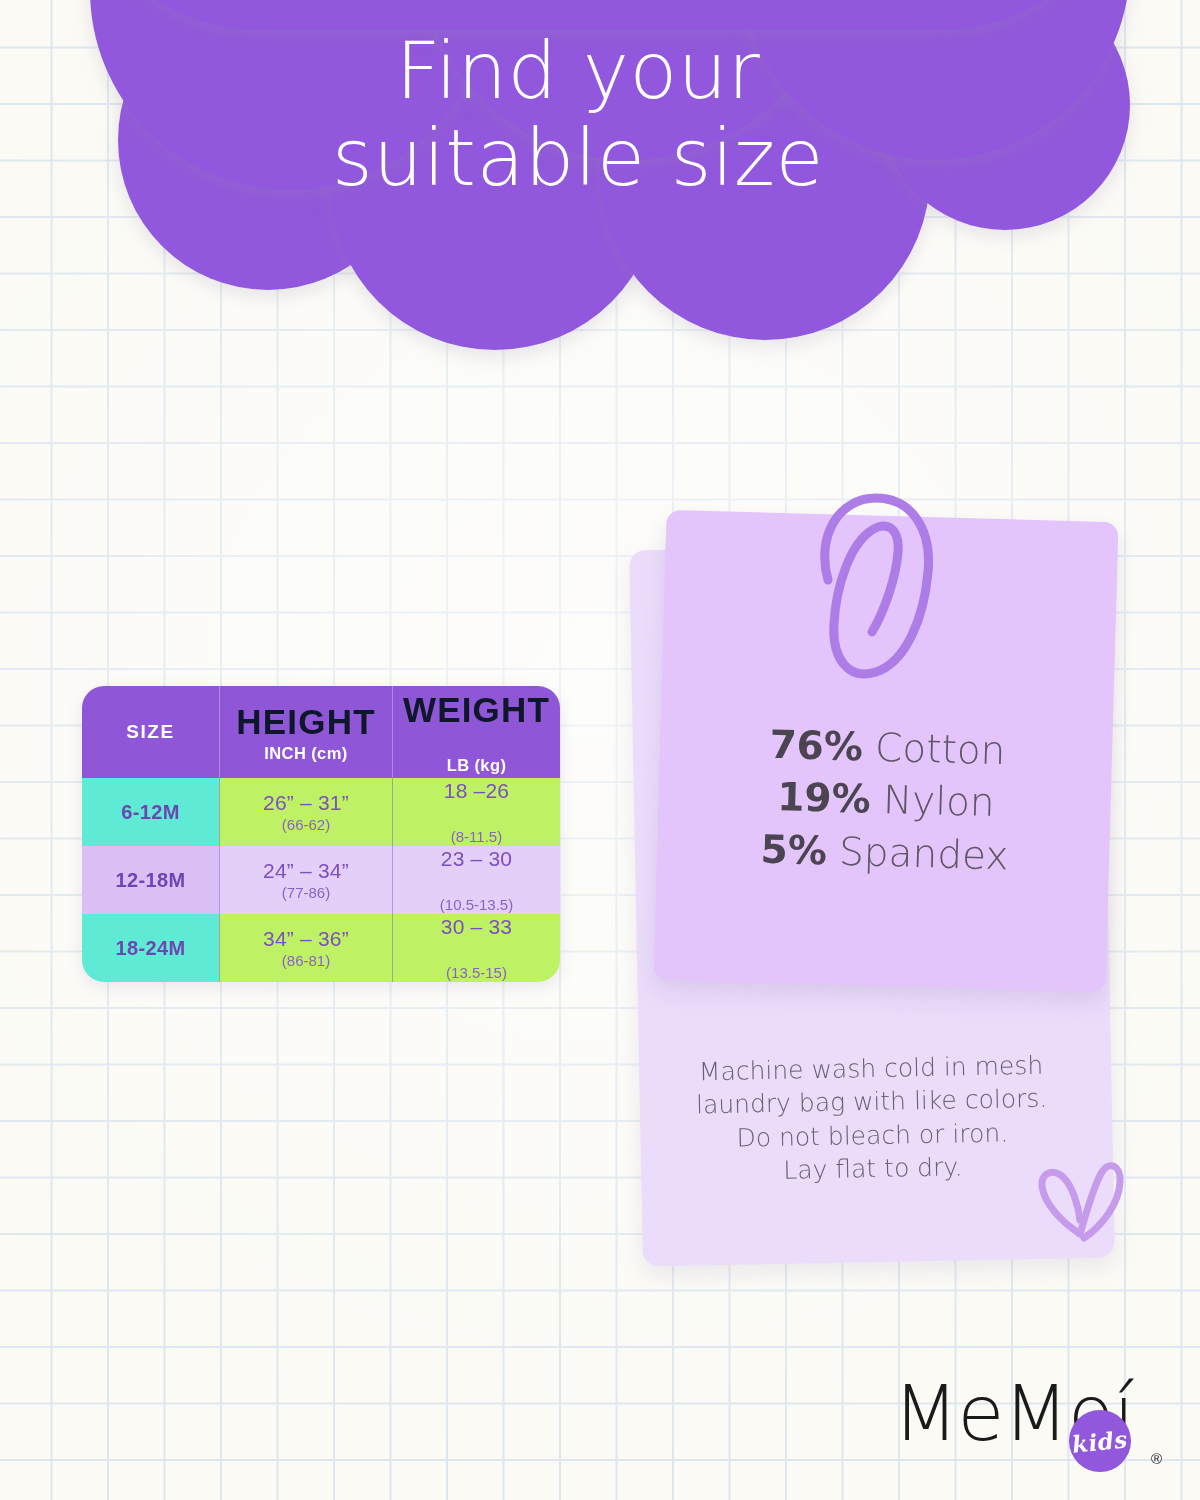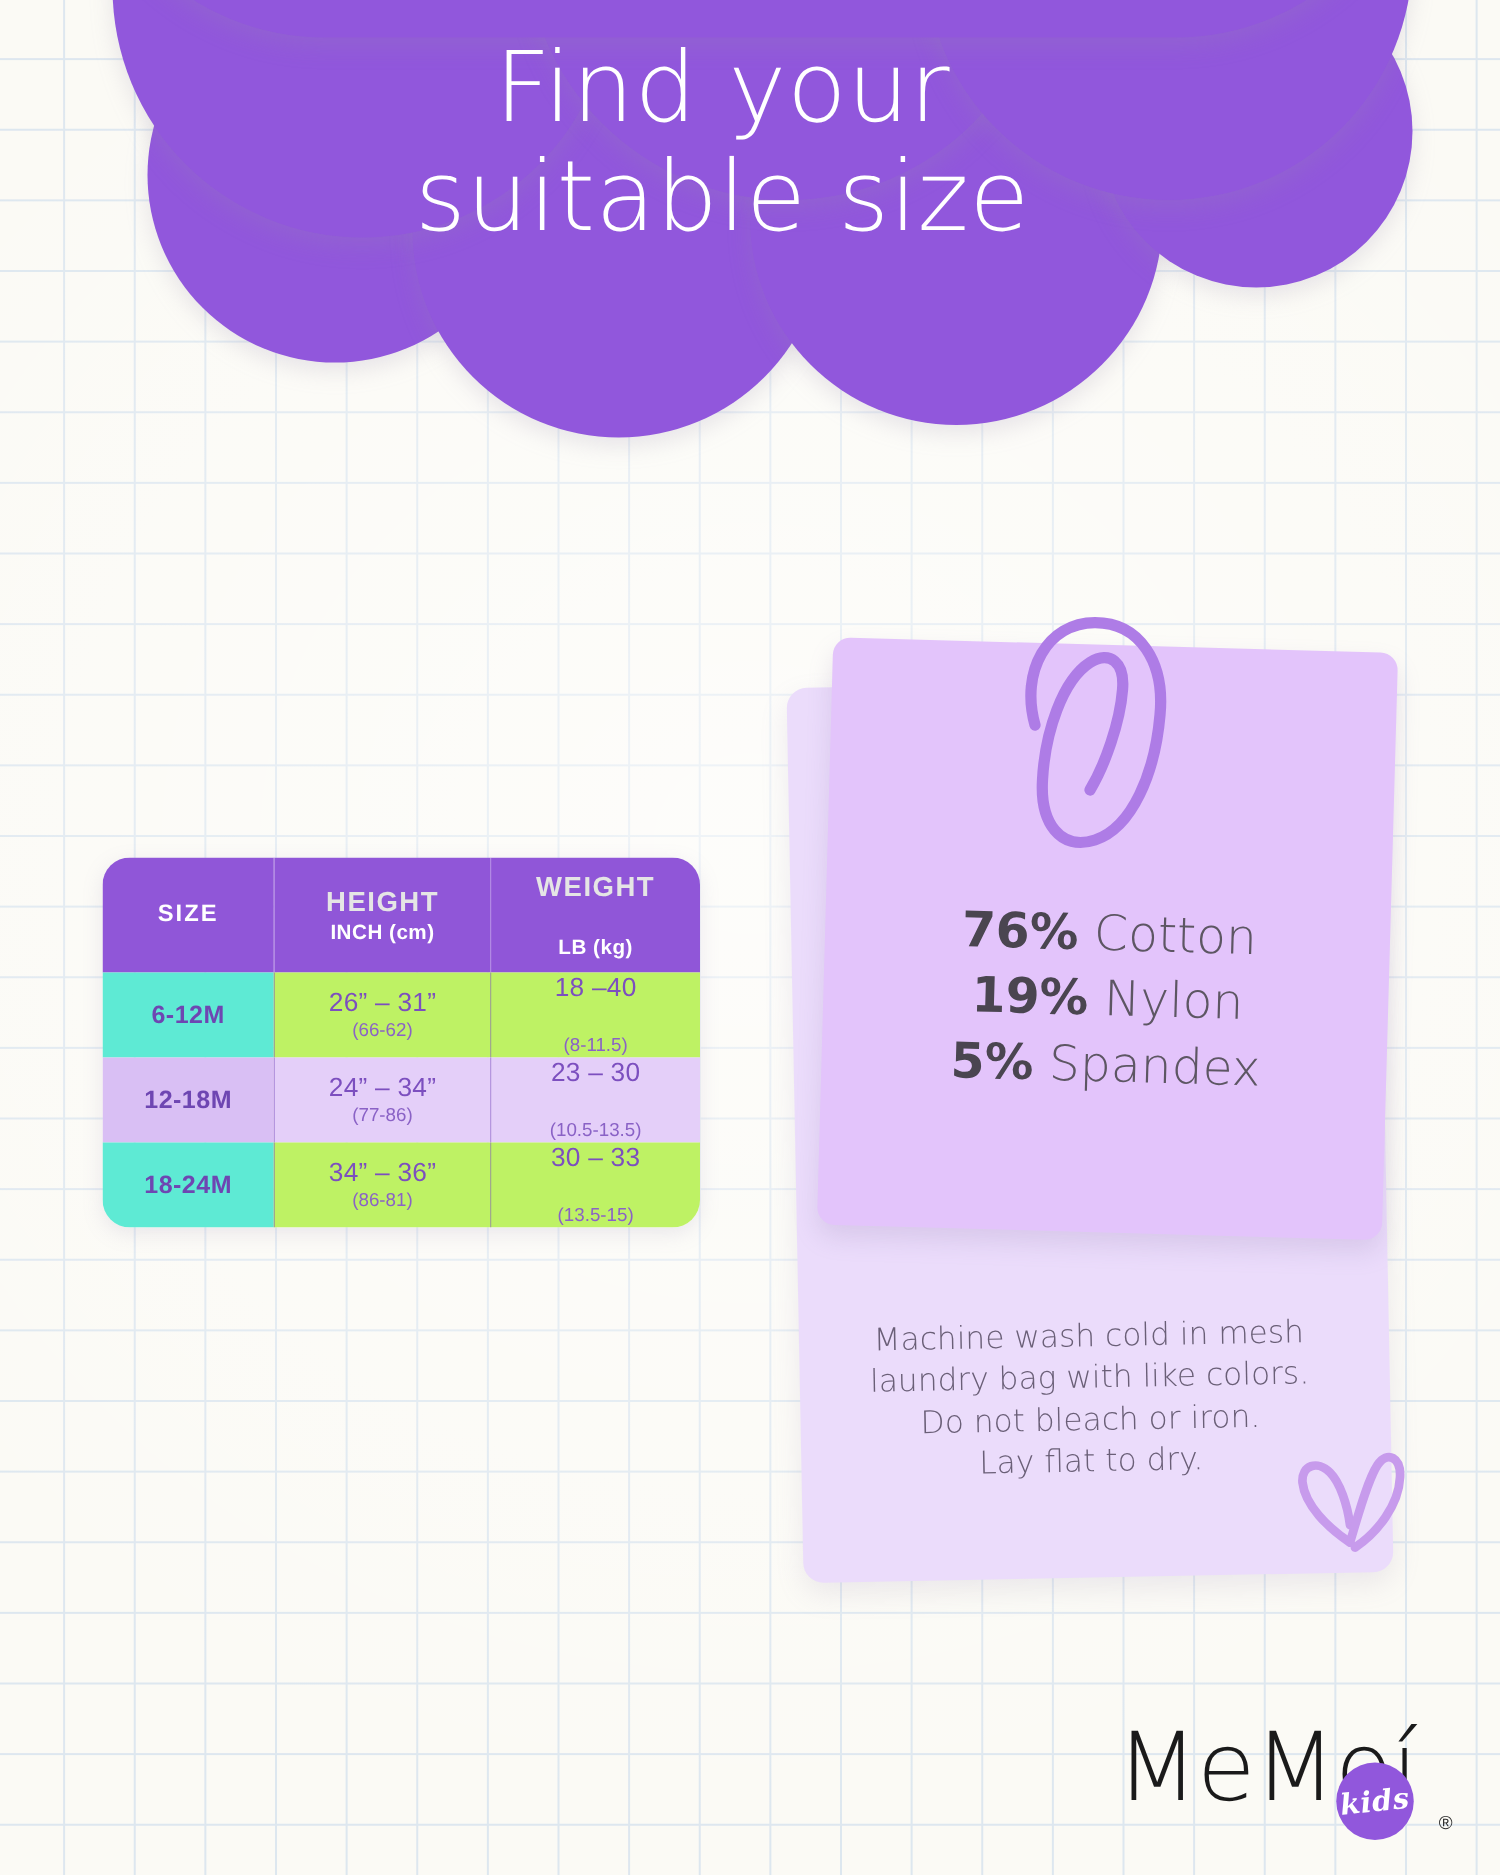--- a/index.html
+++ b/index.html
@@ -56,21 +56,21 @@
     display:flex; flex-direction:column; align-items:center; justify-content:center;
     text-align:center;
   }
   .c-size  { width:137px; }
   .c-height{ width:173px; }
   .c-weight{ width:168px;gap:24px; }
 
   #table-head .tcell{ height:92px; background:#9056D8; }
   #table-head .c-height, #table-head .c-weight{ border-left:1.5px solid rgba(255,255,255,.30); }
   .head-main{
-    color:#e5e5e5; font-size:22px; font-weight:bold; letter-spacing:1.2px;
+    color:#0f172a; font-size:35px; font-weight:bold; letter-spacing:1.2px;
   }
   .head-sub{
     color:#FFFFFF; font-size:16.5px; font-weight:bold; letter-spacing:.4px; margin-top:2px;
   }
   .head-only{
     color:#FFFFFF; font-size:19px; font-weight:bold; letter-spacing:1.6px;
   }
 
   .body-row .tcell{ height:68px; }
   .body-row.odd  .c-size { background:#D9BFF4; }
@@ -185,21 +185,21 @@
 
   <div class="trow body-row even">
     <div class="tcell c-size">
       <span class="size-label">6-12M</span>
     </div>
     <div class="tcell c-height">
       <span class="val-main">26” – 31”</span>
       <span class="val-sub">(66-62)</span>
     </div>
     <div class="tcell c-weight">
-      <span class="val-main">18 –40</span>
+      <span class="val-main">18 –26</span>
       <span class="val-sub">(8-11.5)</span>
     </div>
   </div>
 
   <div class="trow body-row odd">
     <div class="tcell c-size">
       <span class="size-label">12-18M</span>
     </div>
     <div class="tcell c-height">
       <span class="val-main">24” – 34”</span>

